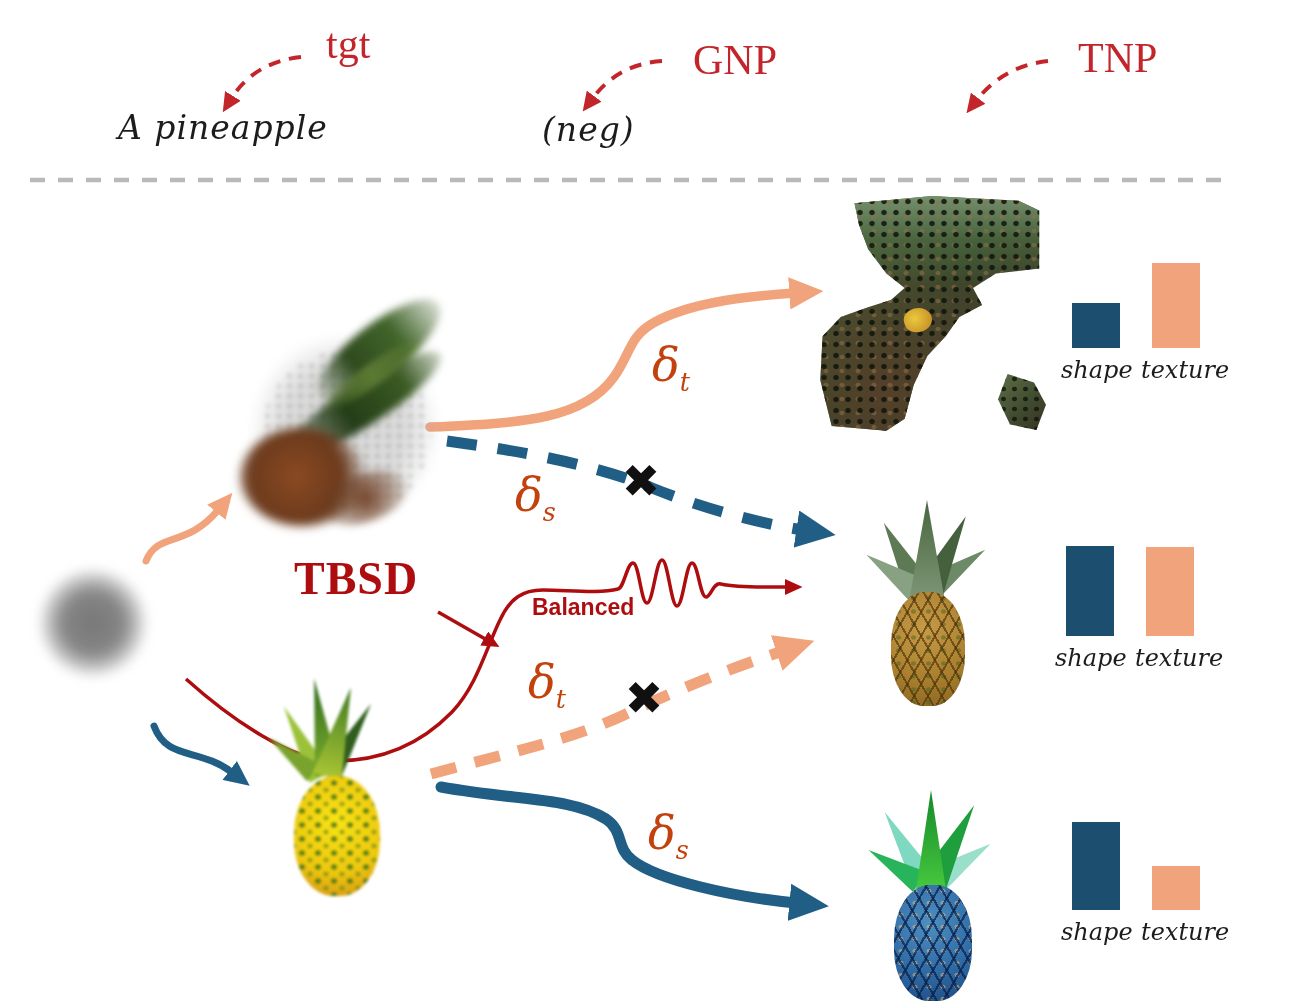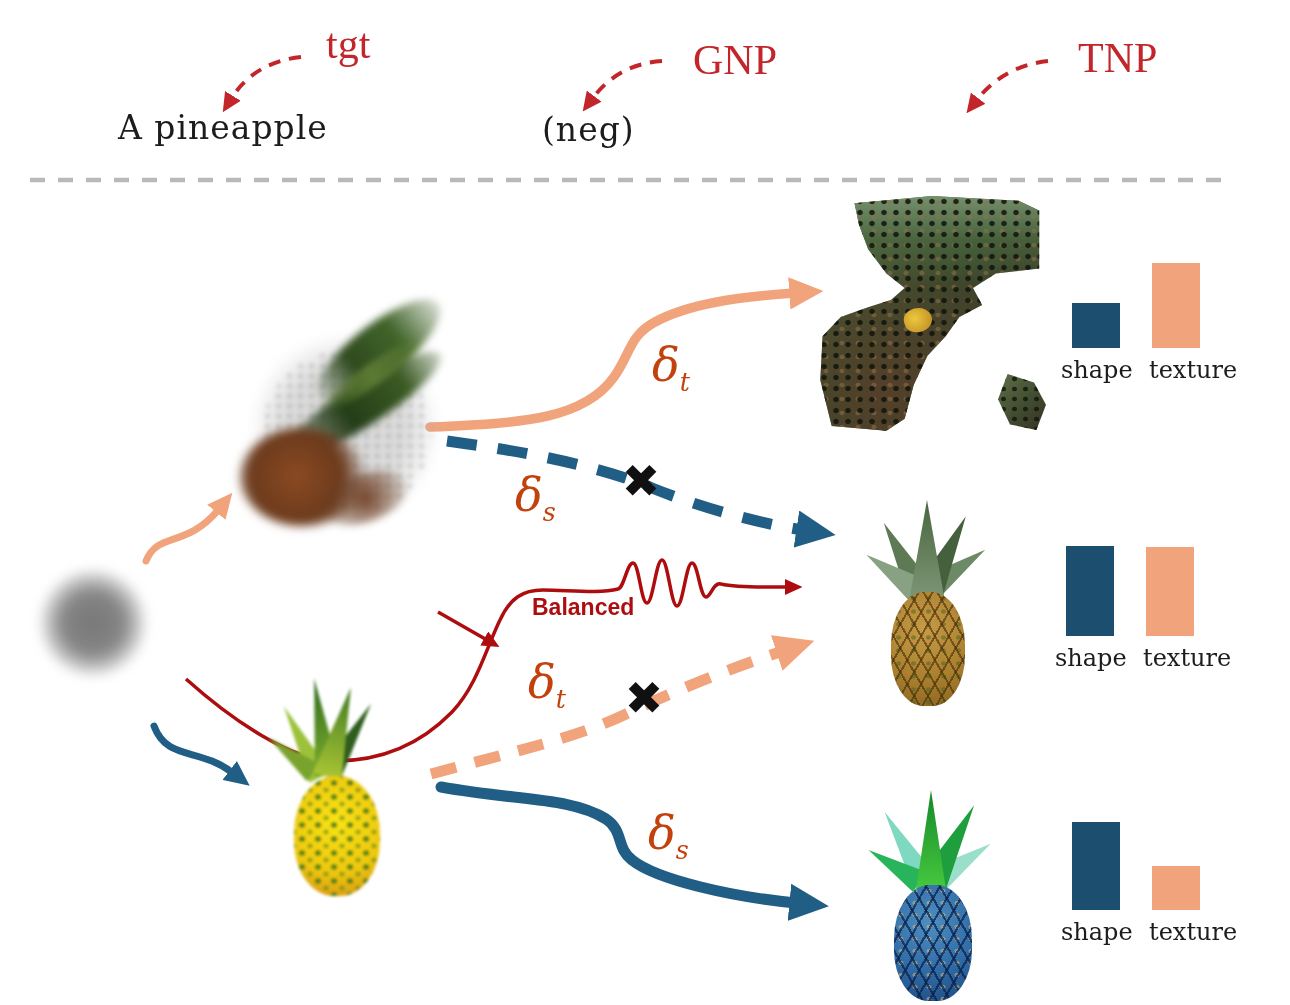--- a/index.html
+++ b/index.html
@@ -5,21 +5,21 @@
   :root{
     --blue:#205e85; --bar-blue:#1c4e70; --salmon:#f1a47c; --red:#c2262b;
     --dark-red:#ae0d10; --divider:#b9b9b9; --ink:#1c1c1c;
   }
   *{box-sizing:border-box; margin:0; padding:0;}
   body{background:#fff; font-family:"Liberation Sans",sans-serif;}
   .canvas{position:relative; width:1290px; height:1005px; background:#fff; overflow:hidden; margin:0 auto;}
   svg.overlay{position:absolute; inset:0; width:1290px; height:1005px;}
 
   .abs{position:absolute;}
-  .hand{font-family:"DejaVu Serif","Liberation Serif",serif; color:var(--ink);}
+  .hand{font-family:"DejaVu Serif","Liberation Serif",serif; font-style:italic; color:var(--ink);}
   .prompt{font-size:33px; letter-spacing:1px; white-space:nowrap;}
   .red-big{font-family:"Liberation Serif",serif; font-weight:normal; font-size:42px; color:var(--red); white-space:nowrap;}
   .tbsd{font-family:"Liberation Serif",serif; font-weight:bold; font-size:46px; color:var(--dark-red); letter-spacing:1px;}
   .balanced{font-family:"Liberation Sans",sans-serif; font-weight:bold; font-size:23px; color:var(--dark-red);}
   .delta{font-family:"DejaVu Serif",serif; font-style:italic; font-size:46px; color:#c2410c; white-space:nowrap;}
   .delta sub{font-size:0.55em; font-style:italic;}
   .cross{font-family:"DejaVu Sans",sans-serif; font-size:46px; font-weight:bold; color:#101010; transform:translate(-50%,-50%);}
 
   
   .red-dash{stroke:var(--red); stroke-width:4; fill:none; stroke-dasharray:12 9;}
@@ -30,21 +30,21 @@
   .thick-blue-dash{stroke:var(--blue); stroke-width:11; fill:none; stroke-dasharray:30 21;}
   .small-salmon{stroke:var(--salmon); stroke-width:7; fill:none; stroke-linecap:round;}
   .small-blue{stroke:var(--blue); stroke-width:7; fill:none; stroke-linecap:round;}
 
   
   .panel{position:absolute; width:160px;}
   .bars{display:flex; gap:32px; align-items:flex-end; height:92px;}
   .bar{width:48px; height:0;}
   .bar.b-blue{background:var(--bar-blue);}
   .bar.b-salmon{background:var(--salmon);}
-  .bar-labels{display:flex; gap:18px; margin:8px 0 0 -11px;}
+  .bar-labels{display:flex; gap:10px; margin:8px 0 0 -11px;}
   .bar-labels span{width:70px; text-align:center; font-size:24px;}
 
   
   .noise-blob{left:40px; top:570px; width:106px; height:106px; border-radius:50%;
     background:radial-gradient(circle, #777 0%, #868686 40%, rgba(150,150,150,.35) 66%, rgba(255,255,255,0) 74%);
     filter:blur(6px);}
 
   
   .blob-wrap{left:242px; top:306px; width:200px; height:225px; filter:blur(2px);}
   .blob-wrap>div{position:absolute; border-radius:50%;}
@@ -224,20 +224,21 @@
 
   <div class="pine blue">
     <div class="leaf l2"></div>
     <div class="leaf l4"></div>
     <div class="leaf l5"></div>
     <div class="leaf l3"></div>
     <div class="leaf l1"></div>
     <div class="body"></div>
   </div>
 
+  <div class="abs tbsd" style="left:294px; top:552px">TBSD</div>
   <div class="abs balanced" style="left:532px; top:594px">Balanced</div>
 
   <div class="abs delta" style="left:652px; top:338px">
     <span>δ</span><sub>t</sub>
   </div>
   <div class="abs delta" style="left:515px; top:468px">
     <span>δ</span><sub>s</sub>
   </div>
   <div class="abs delta" style="left:528px; top:655px">
     <span>δ</span><sub>t</sub>

